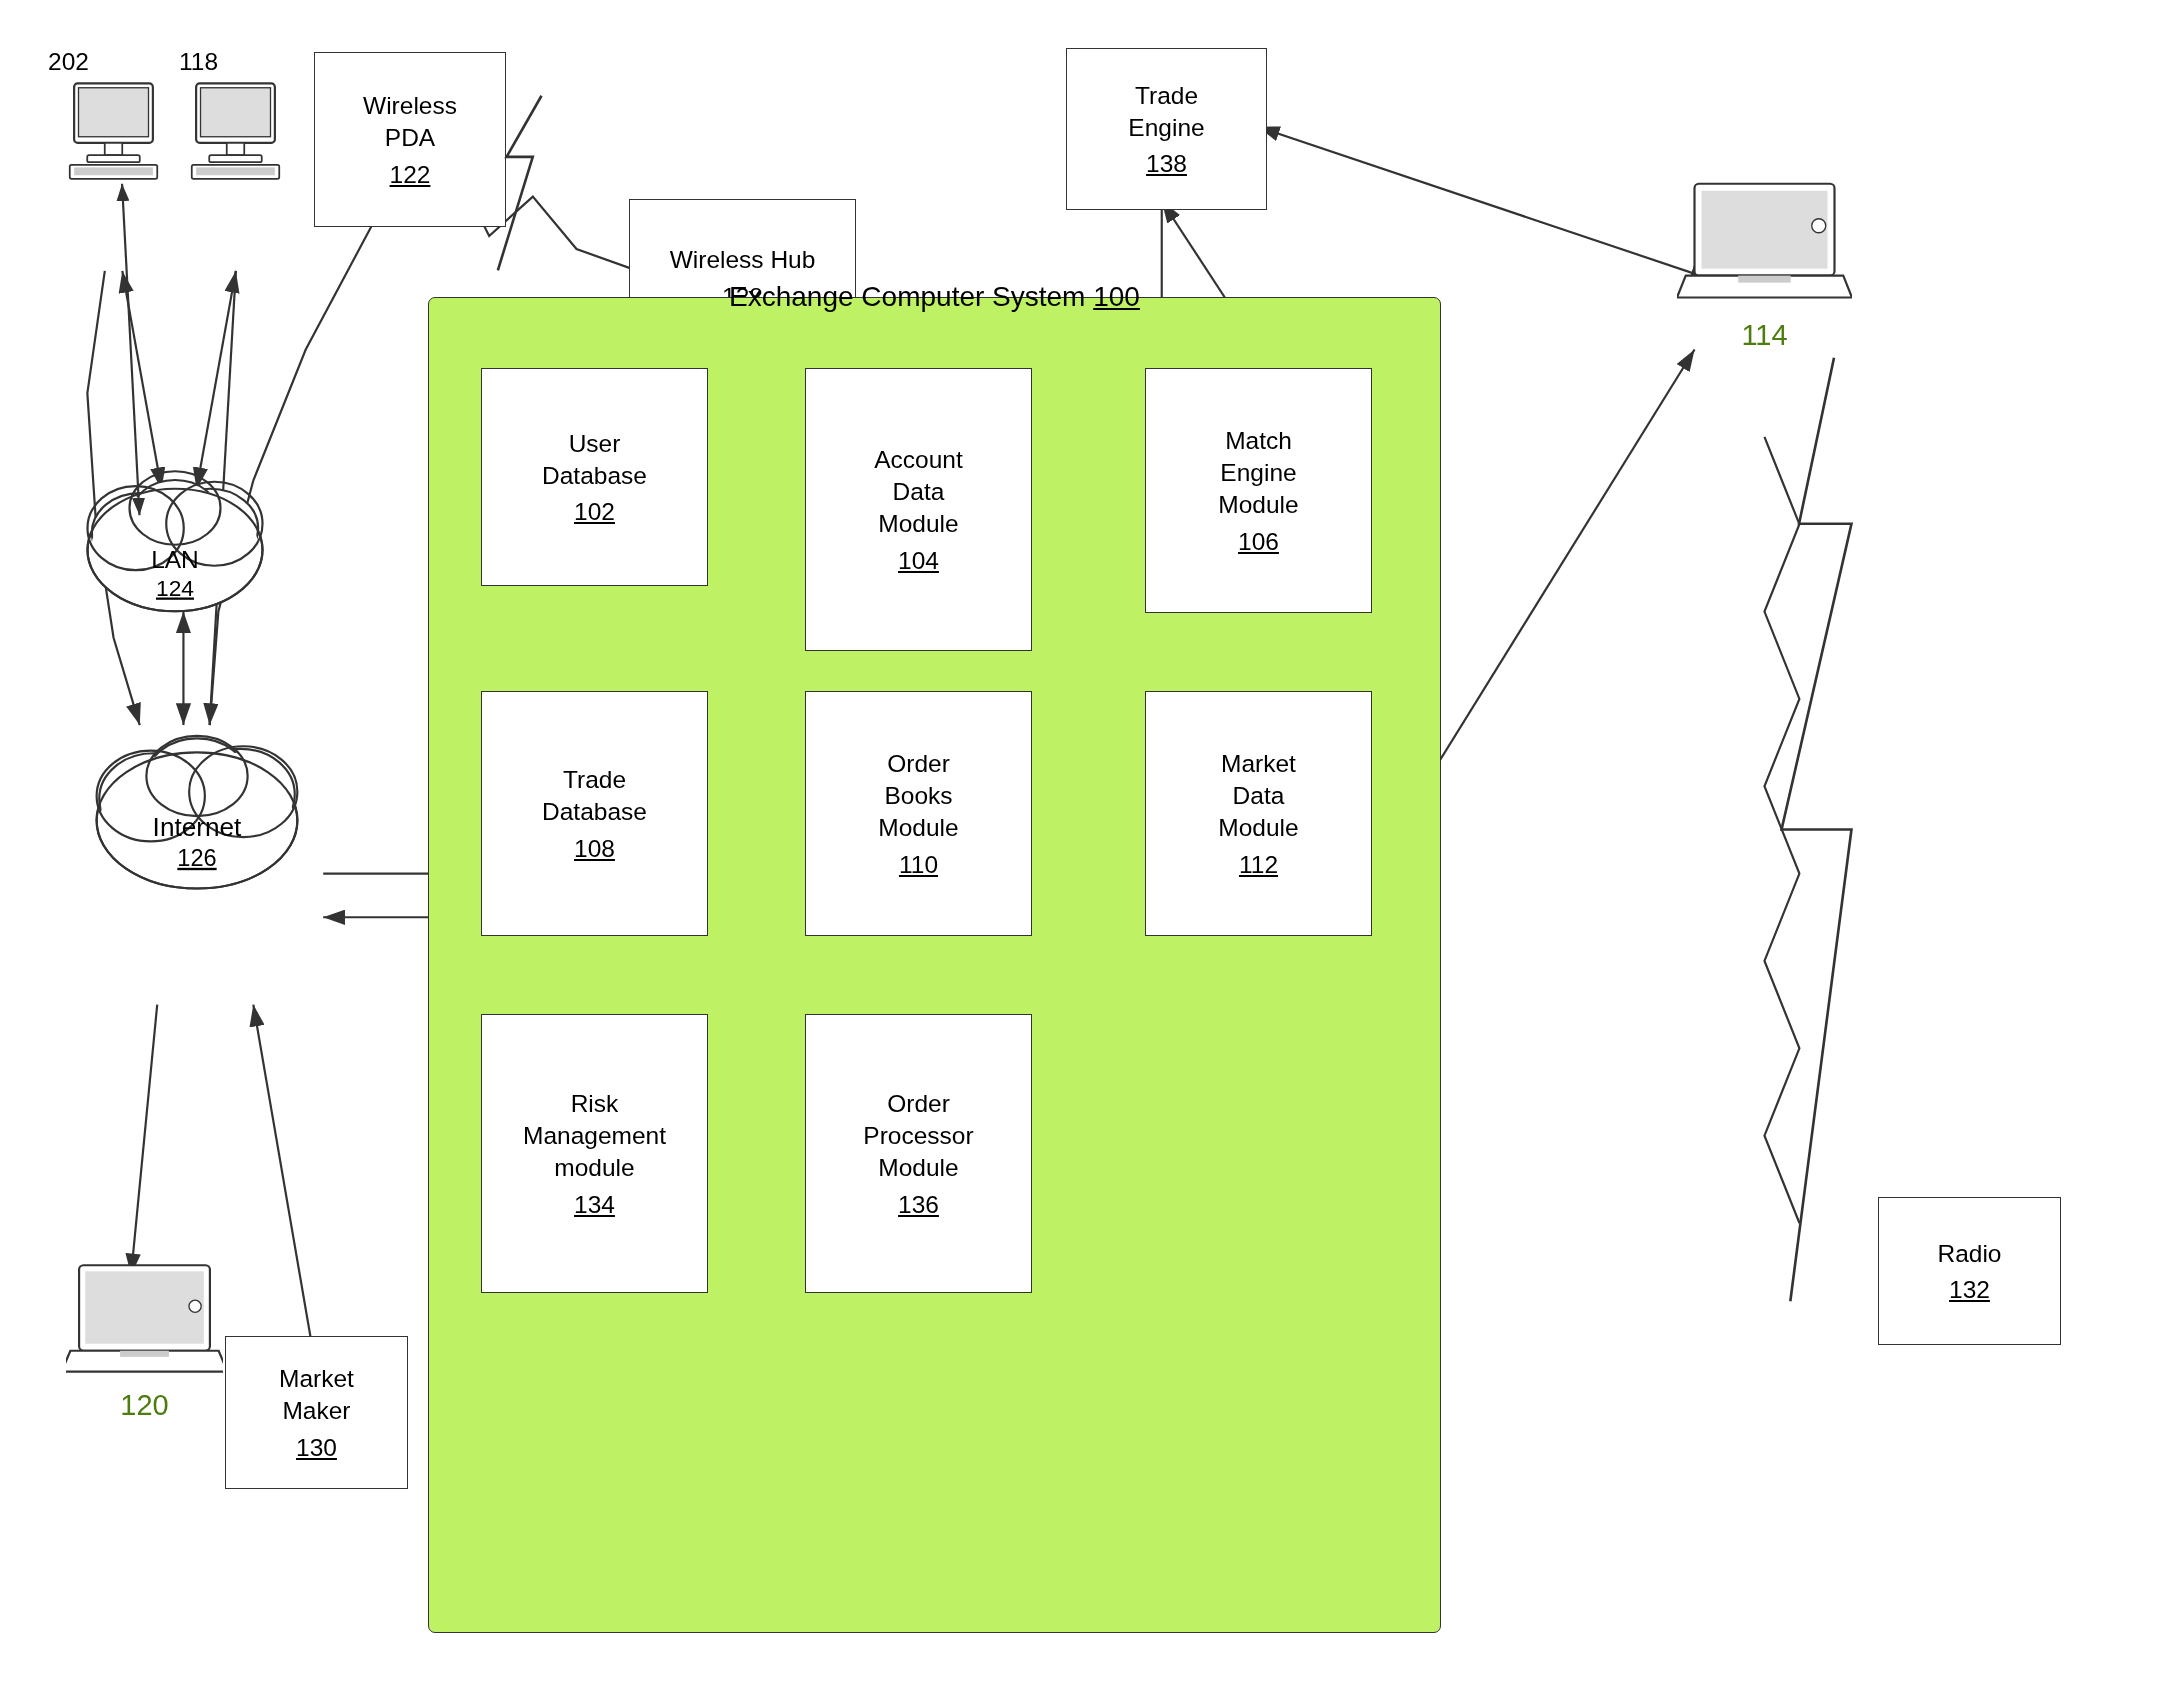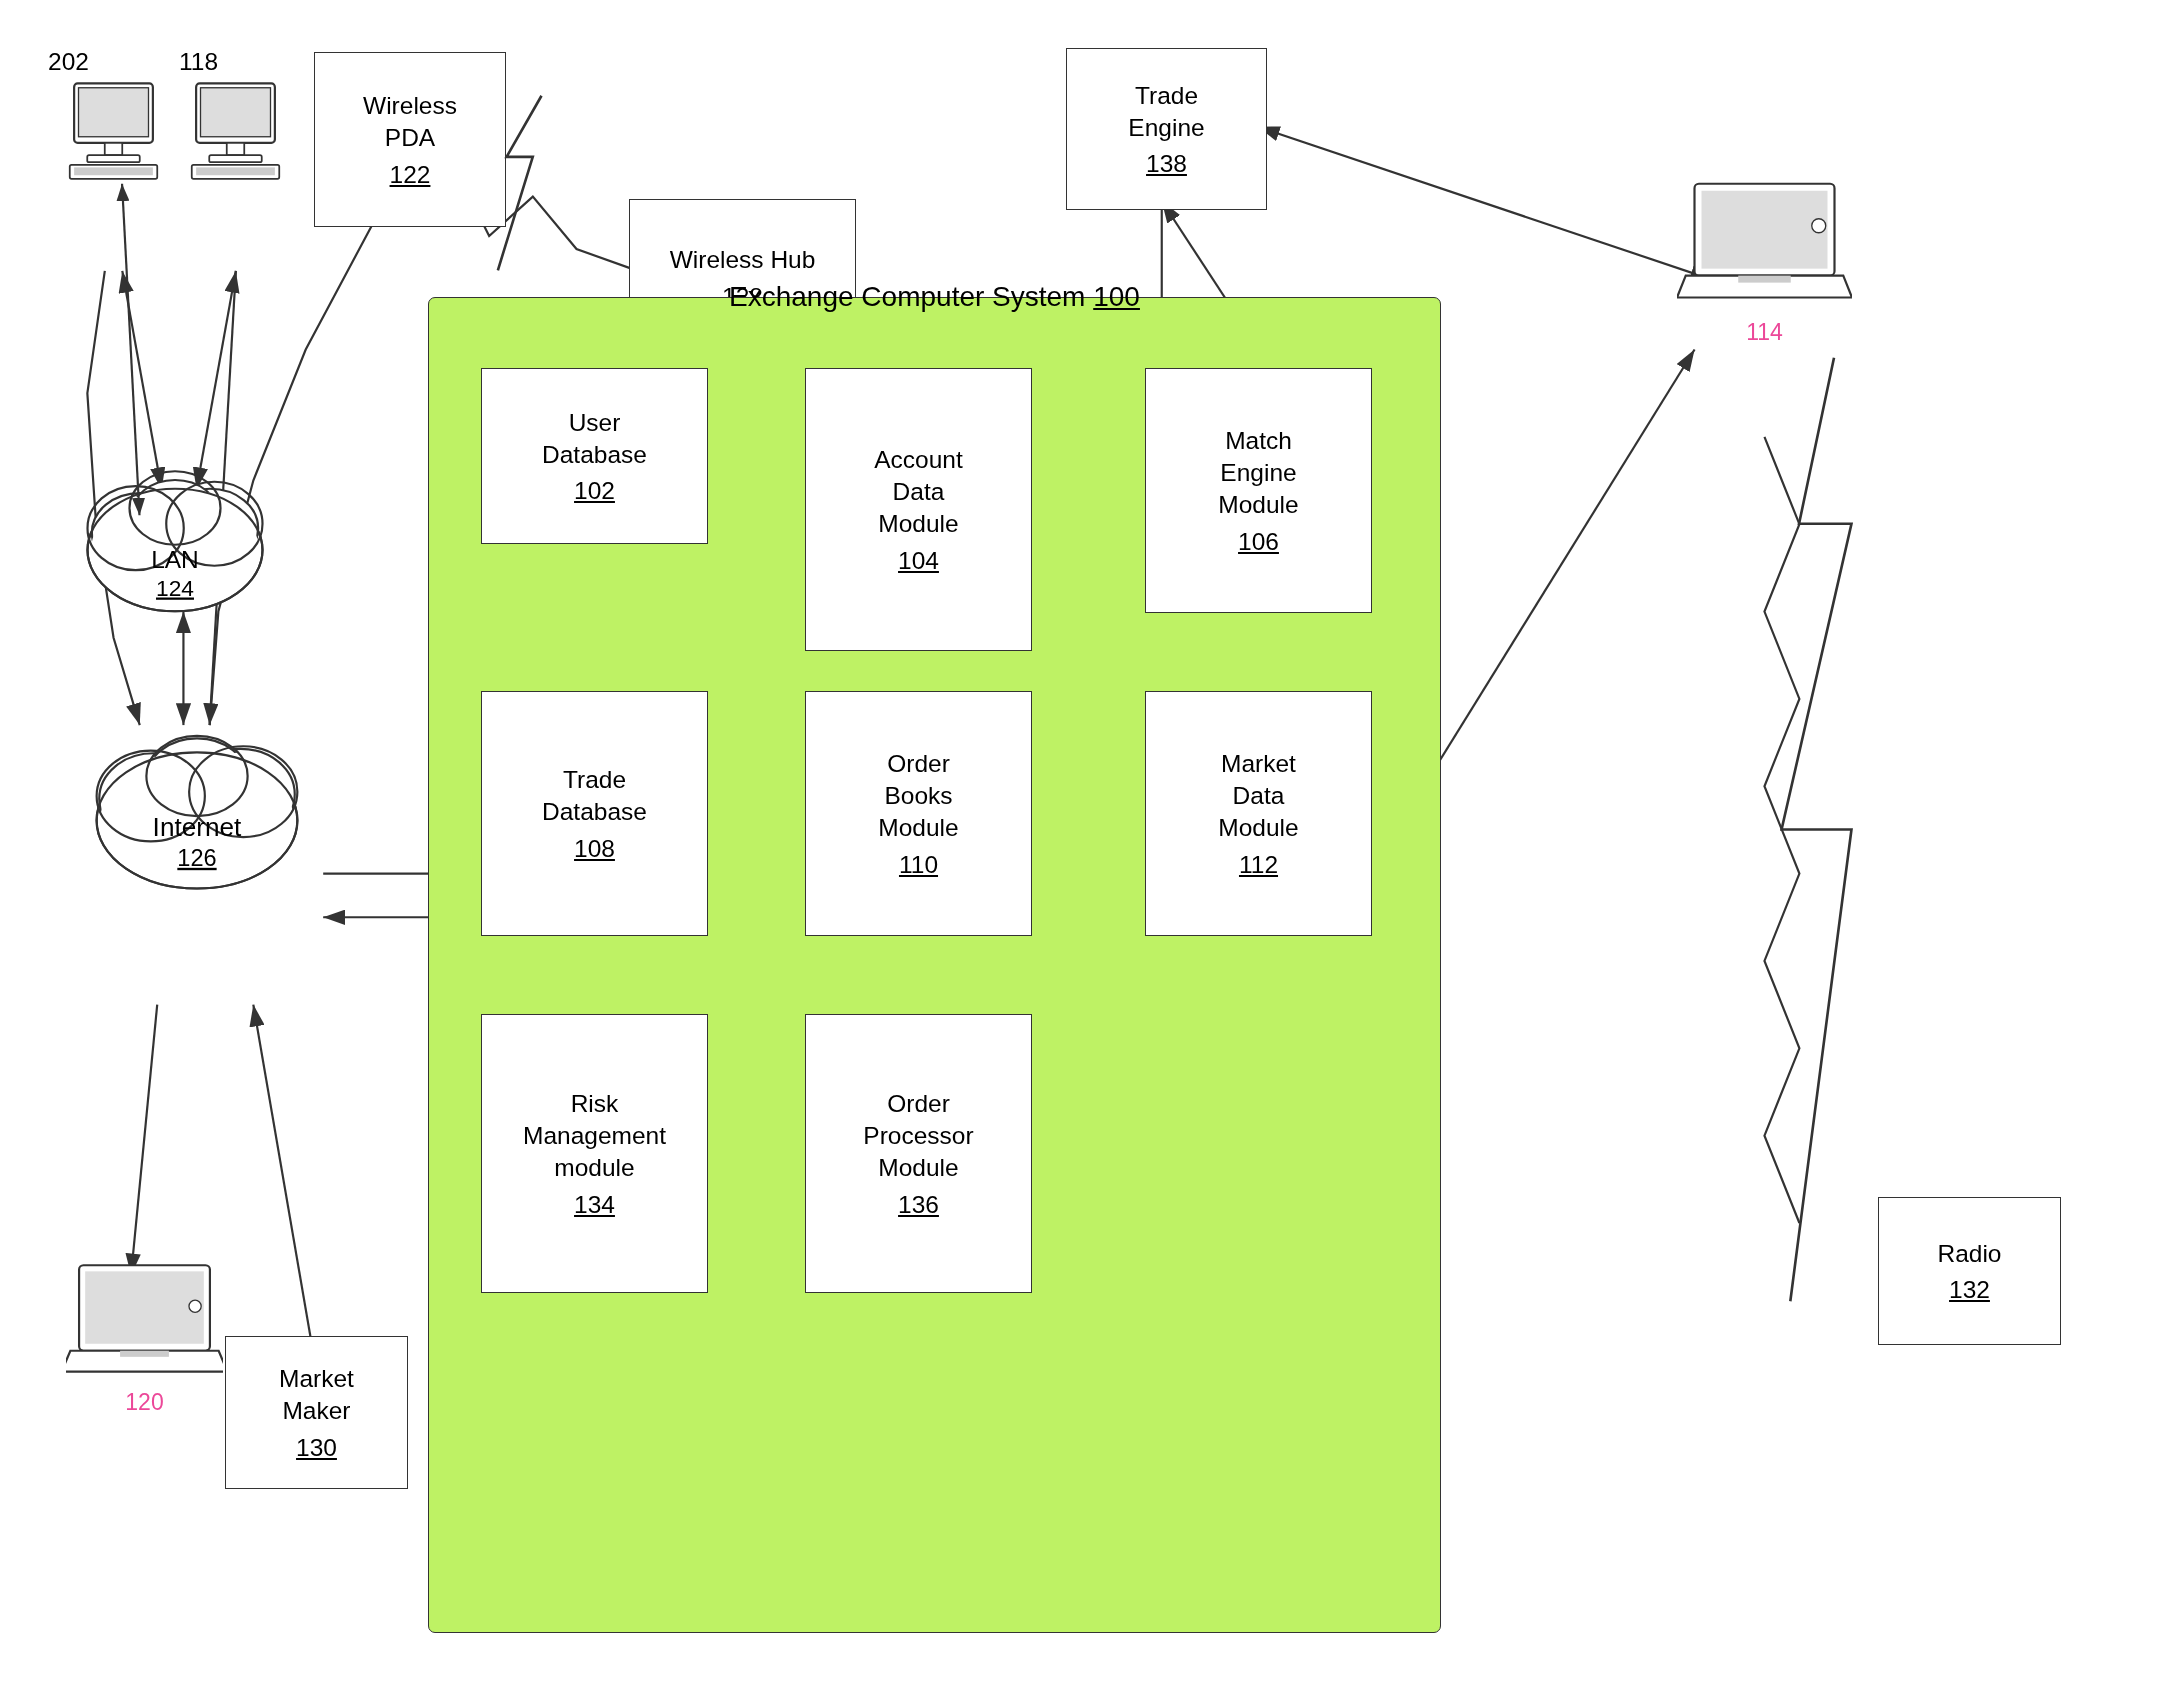--- a/index.html
+++ b/index.html
@@ -66,22 +66,22 @@
 
     
     .device {
       position: absolute;
       display: flex;
       flex-direction: column;
       align-items: center;
     }
 
     .device-label {
-      font-size: 23px;
-      color: #ec4899;
+      font-size: 29px;
+      color: #4d7c0f;
       margin-top: 3.5px;
     }
 
     
     .arrows-svg {
       position: absolute;
       top: 0; left: 0;
       width: 2175px;
       height: 1707px;
       pointer-events: none;
@@ -232,21 +232,21 @@
       <text x="135" y="148" text-anchor="middle" font-size="30" font-family="Arial" fill="#000">Internet</text>
       <text x="135" y="182" text-anchor="middle" font-size="27" font-family="Arial" fill="#000" text-decoration="underline">126</text>
     </svg>
   </div>
 
   <div class="exchange-box" style="left:428px; top:297px; width:1013px; height:1336px;">
     <div class="exchange-title" style="top:-17.5px; left:0; right:0;">
       Exchange Computer System <span style="text-decoration:underline;">100</span>
     </div>
 
-    <div class="box" style="left:52px; top:70px; width:227px; height:176px;">
+    <div class="box" style="left:52px; top:70px; width:227px; height:218px;">
       <span class="box-label">User<br>Database</span>
       <span class="box-ref ref-underline">102</span>
     </div>
     <div class="box" style="left:376px; top:70px; width:227px; height:283px;">
       <span class="box-label">Account<br>Data<br>Module</span>
       <span class="box-ref ref-underline">104</span>
     </div>
     <div class="box" style="left:716px; top:70px; width:227px; height:245px;">
       <span class="box-label">Match<br>Engine<br>Module</span>
       <span class="box-ref ref-underline">106</span>

